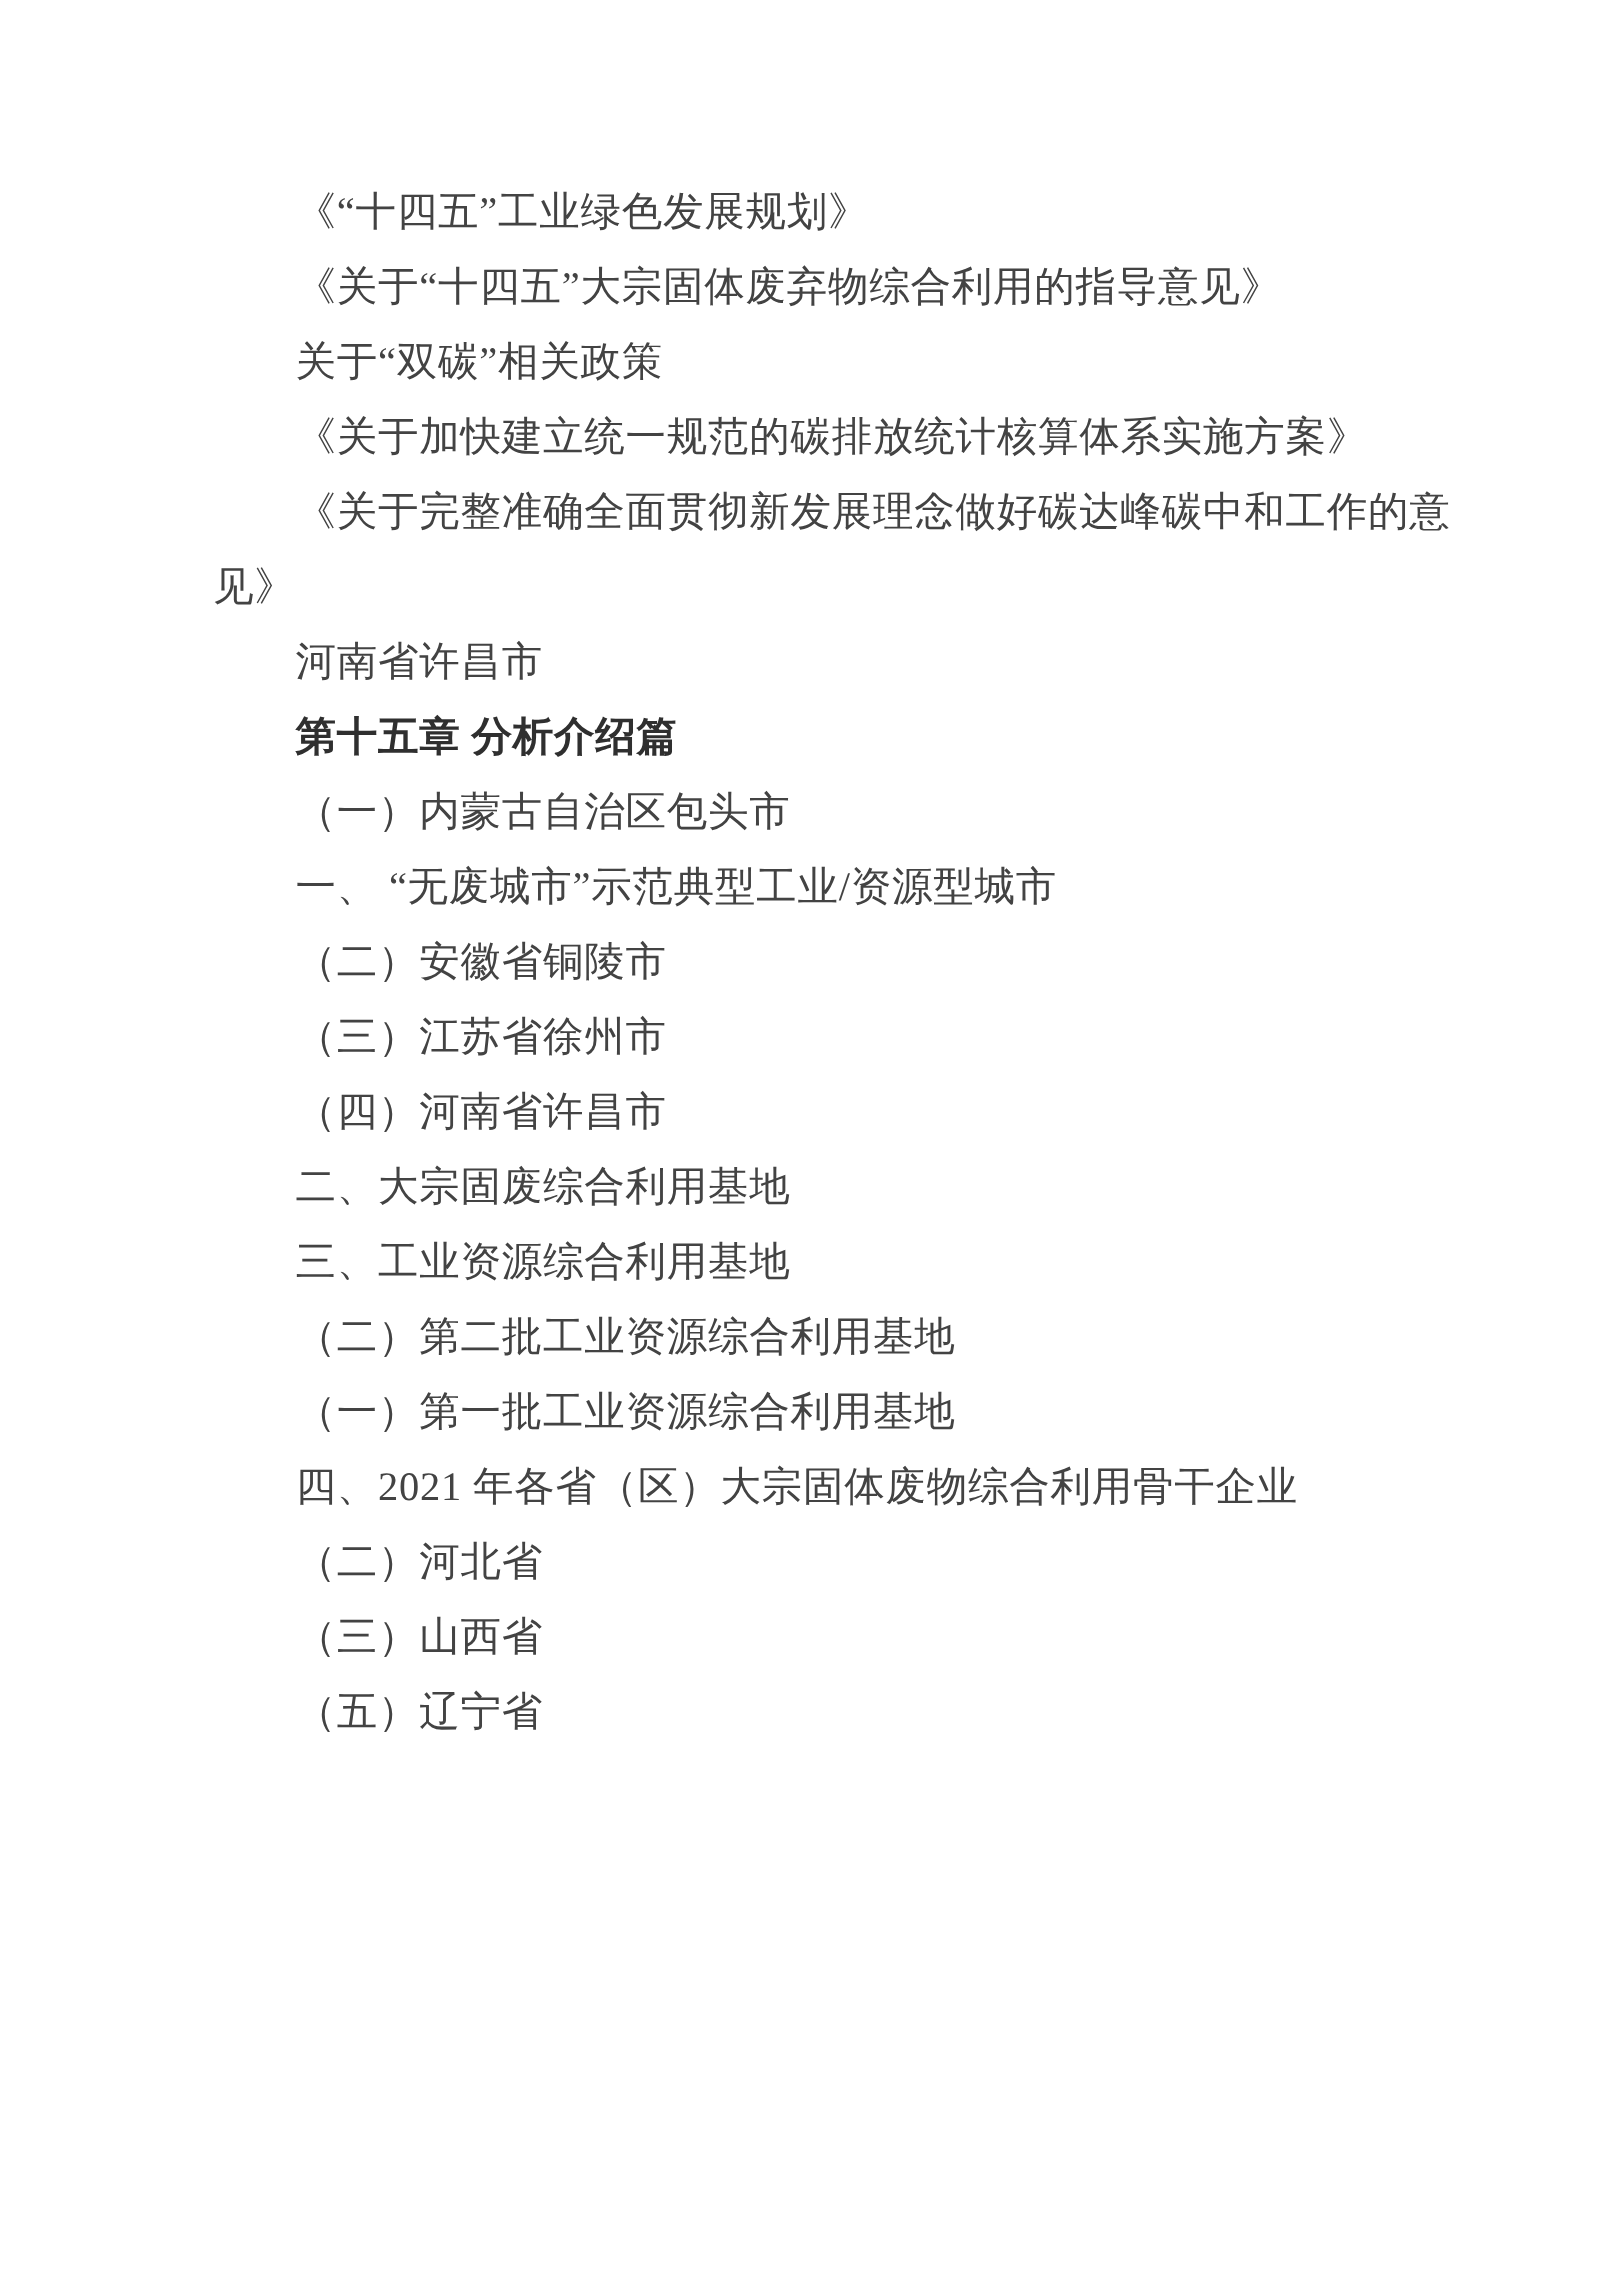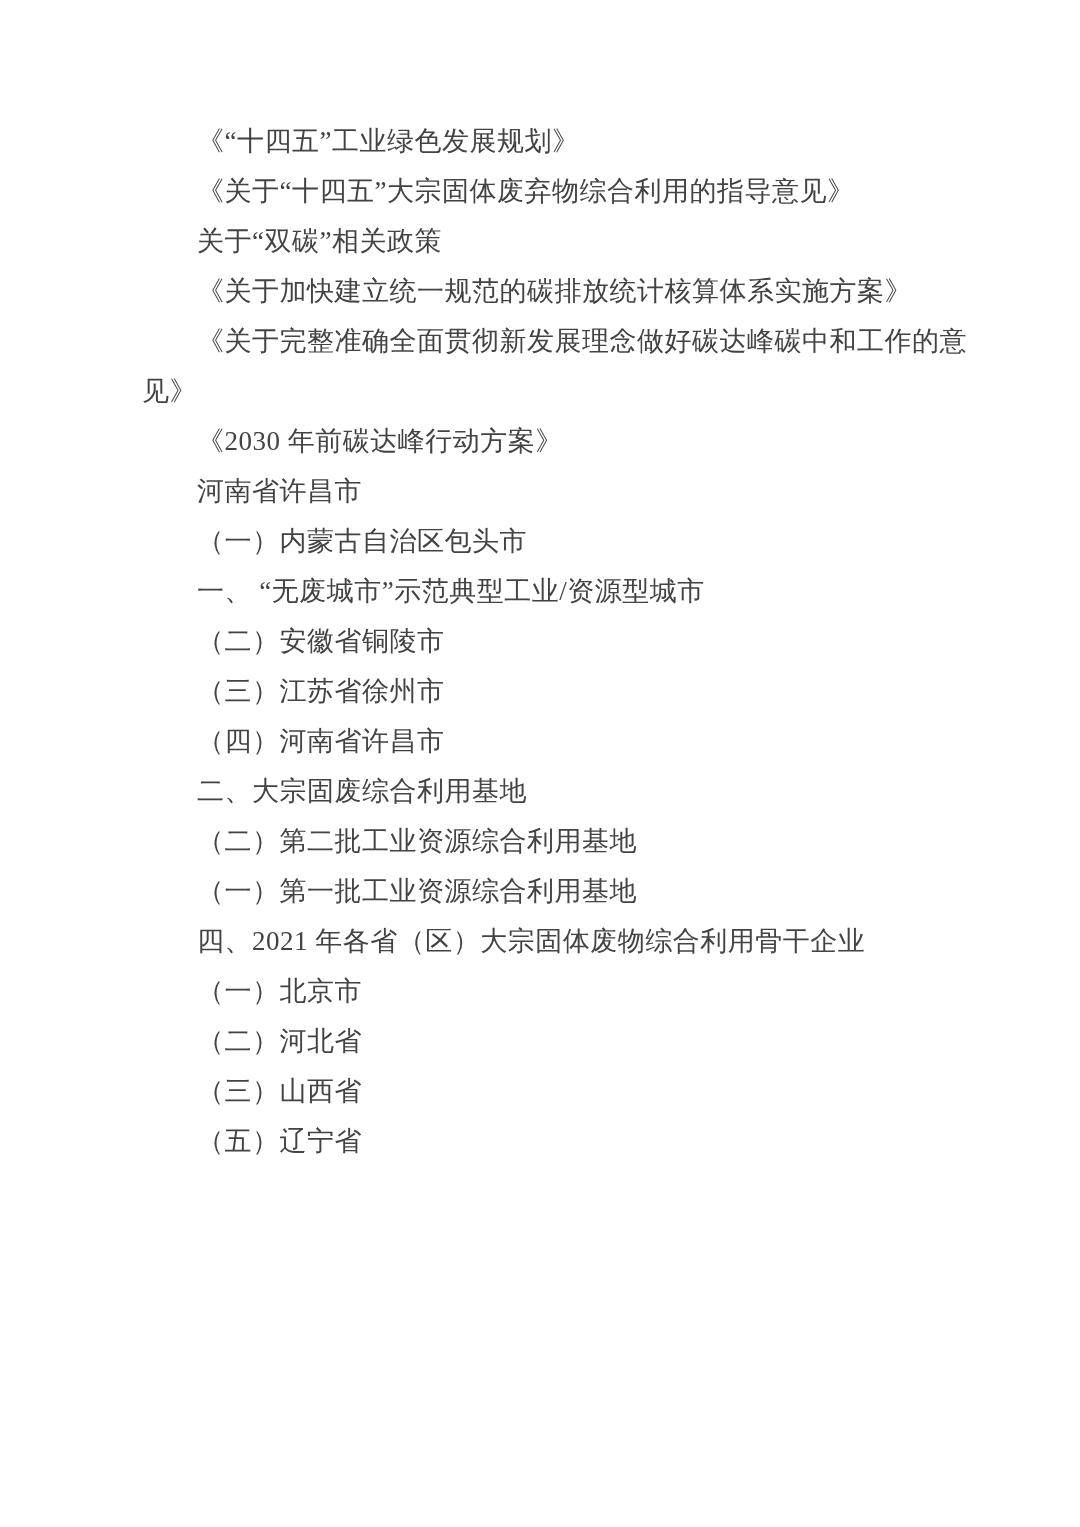--- a/index.html
+++ b/index.html
@@ -42,29 +42,29 @@
 
 <div class="page">
   <div class="textblock">
 
   <div class="line indent">《“十四五”工业绿色发展规划》</div>
       <div class="line indent">《关于“十四五”大宗固体废弃物综合利用的指导意见》</div>
       <div class="line indent">关于“双碳”相关政策</div>
       <div class="line indent">《关于加快建立统一规范的碳排放统计核算体系实施方案》</div>
       <div class="line indent">《关于完整准确全面贯彻新发展理念做好碳达峰碳中和工作的意</div>
       <div class="line">见》</div>
-      <div class="line indent">《2030 年前碳达峰行动方案》</div>
       <div class="line indent">河南省许昌市</div>
+      <div class="line indent bold">第十五章 分析介绍篇</div>
       <div class="line indent">（一）内蒙古自治区包头市</div>
       <div class="line indent">一、 “无废城市”示范典型工业/资源型城市</div>
       <div class="line indent">（二）安徽省铜陵市</div>
       <div class="line indent">（三）江苏省徐州市</div>
       <div class="line indent">（四）河南省许昌市</div>
       <div class="line indent">二、大宗固废综合利用基地</div>
+      <div class="line indent">三、工业资源综合利用基地</div>
       <div class="line indent">（二）第二批工业资源综合利用基地</div>
       <div class="line indent">（一）第一批工业资源综合利用基地</div>
       <div class="line indent">四、2021 年各省（区）大宗固体废物综合利用骨干企业</div>
-      <div class="line indent">（一）北京市</div>
       <div class="line indent">（二）河北省</div>
       <div class="line indent">（三）山西省</div>
       <div class="line indent">（五）辽宁省</div>
     </div>
 </div>
 
 </body></html>

